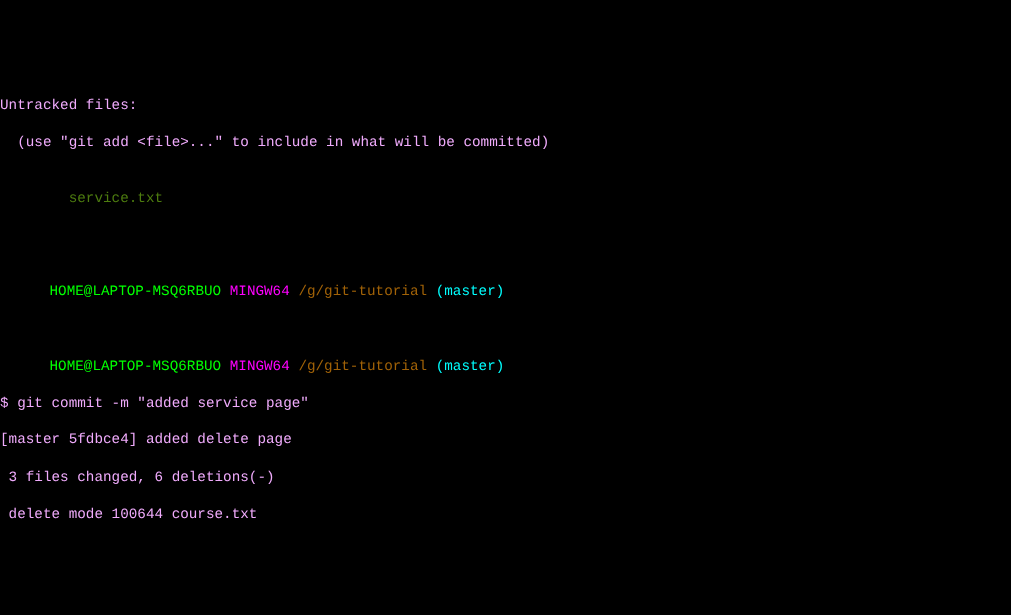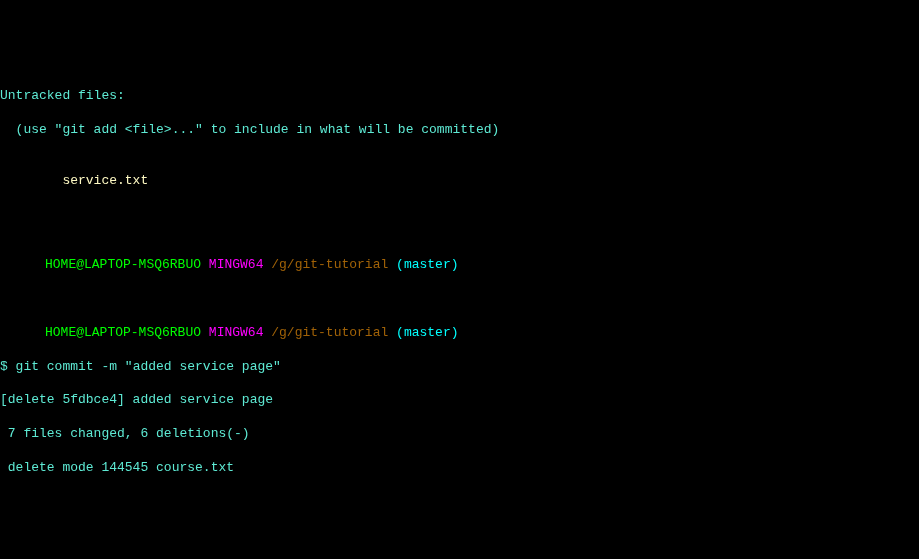--- a/index.html
+++ b/index.html
@@ -9,22 +9,22 @@
       font-family: 'Consolas', 'Courier New', monospace;
       font-size: 13px;
       line-height: 1.3;
       padding: 4px 0 0 0;
       width: 919px;
       height: 559px;
       overflow: hidden;
       white-space: pre;
     }
     .line { display: block; }
-    .white { color: #5eead4; }
-    .red { color: #fef9c3; }
+    .white { color: #f0abfc; }
+    .red { color: #4d7c0f; }
     .green { color: #00ff00; padding-left: 45px; }
     .magenta { color: #ff00ff; }
     .yellow { color: #a16207; }
     .cyan { color: #00ffff; margin-top: 48px; }
   </style>
 </head>
 <body>
 
 
 
@@ -32,23 +32,23 @@
 <span class="line white">Untracked files:</span>
 <span class="line white">  (use "git add &lt;file&gt;..." to include in what will be committed)</span>
 <span class="line"></span>
 <span class="line red">        service.txt</span>
 <span class="line"></span>
 <span class="line"> </span>
 <span class="line"><span class="green">HOME@LAPTOP-MSQ6RBUO</span><span class="magenta"> MINGW64</span><span class="yellow"> /g/git-tutorial</span><span class="cyan"> (master)</span></span>
 <span class="line"> </span>
 <span class="line"><span class="green">HOME@LAPTOP-MSQ6RBUO</span><span class="magenta"> MINGW64</span><span class="yellow"> /g/git-tutorial</span><span class="cyan"> (master)</span></span>
 <span class="line white"><span>$ </span><span>git commit -m "added service page"</span></span>
-<span class="line white">[delete 5fdbce4] added service page</span>
-<span class="line white"> 7 files changed, 6 deletions(-)</span>
-<span class="line white"> delete mode 144545 course.txt</span>
+<span class="line white">[master 5fdbce4] added delete page</span>
+<span class="line white"> 3 files changed, 6 deletions(-)</span>
+<span class="line white"> delete mode 100644 course.txt</span>
 
 
 
 
 
 
 
 
 
 

